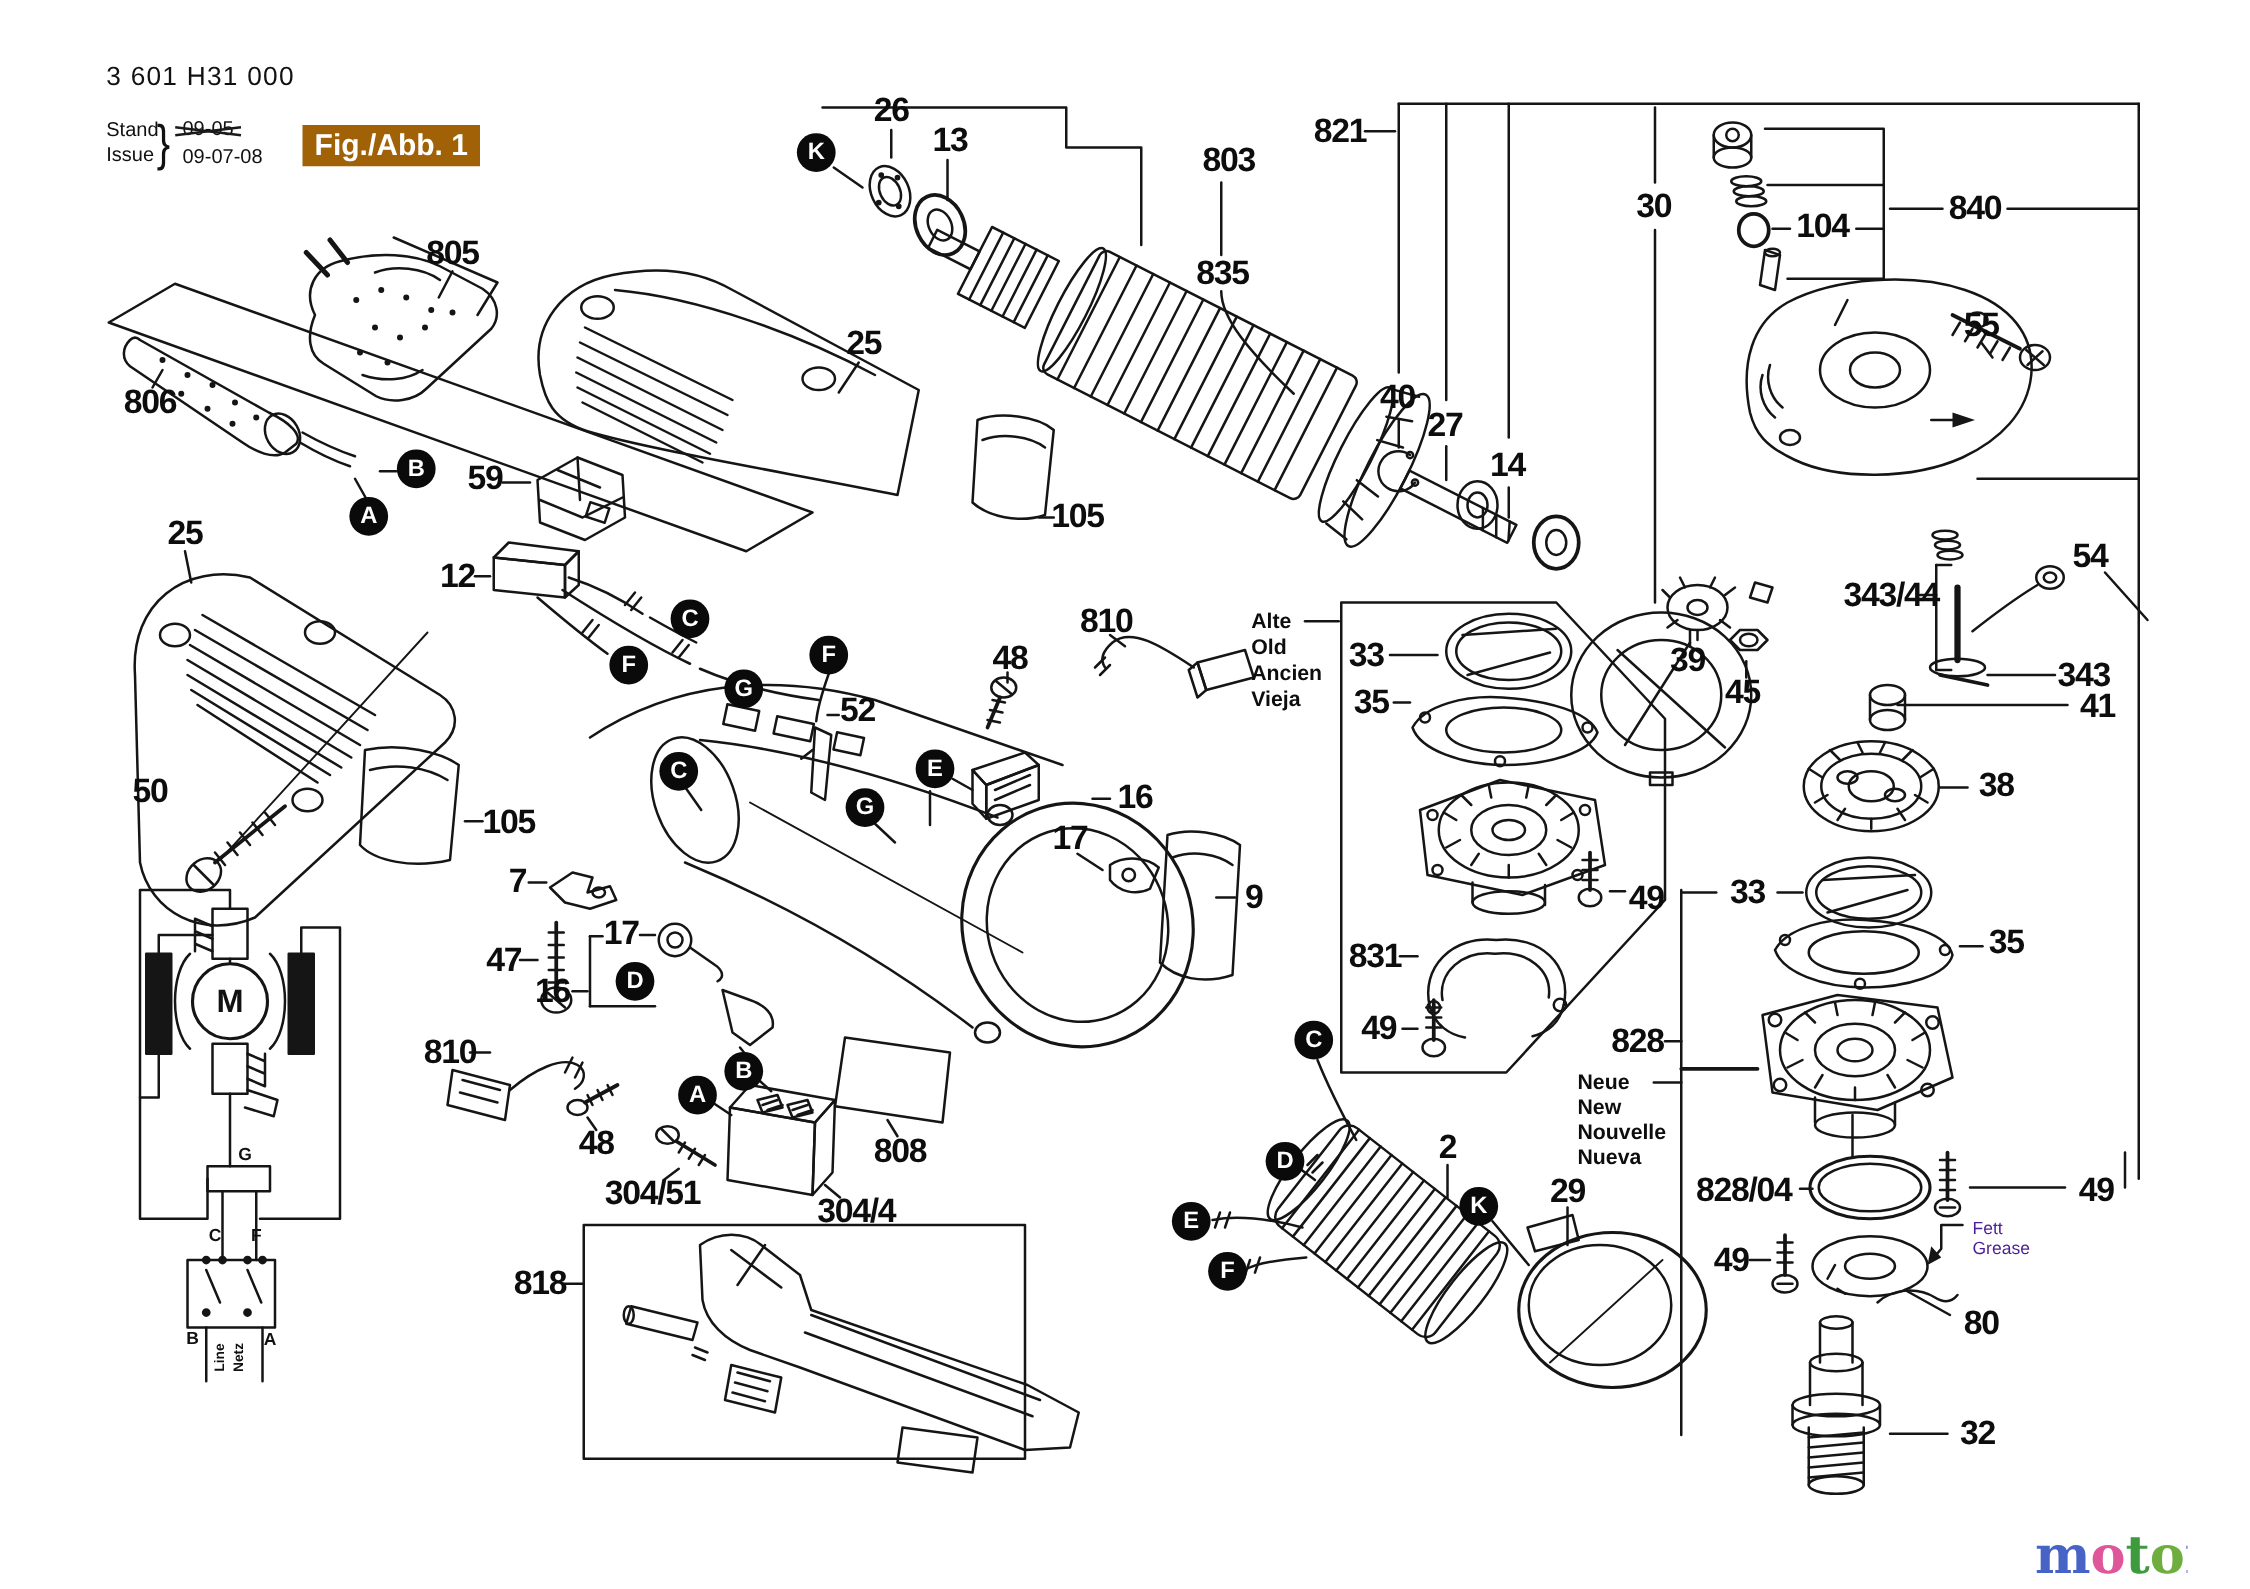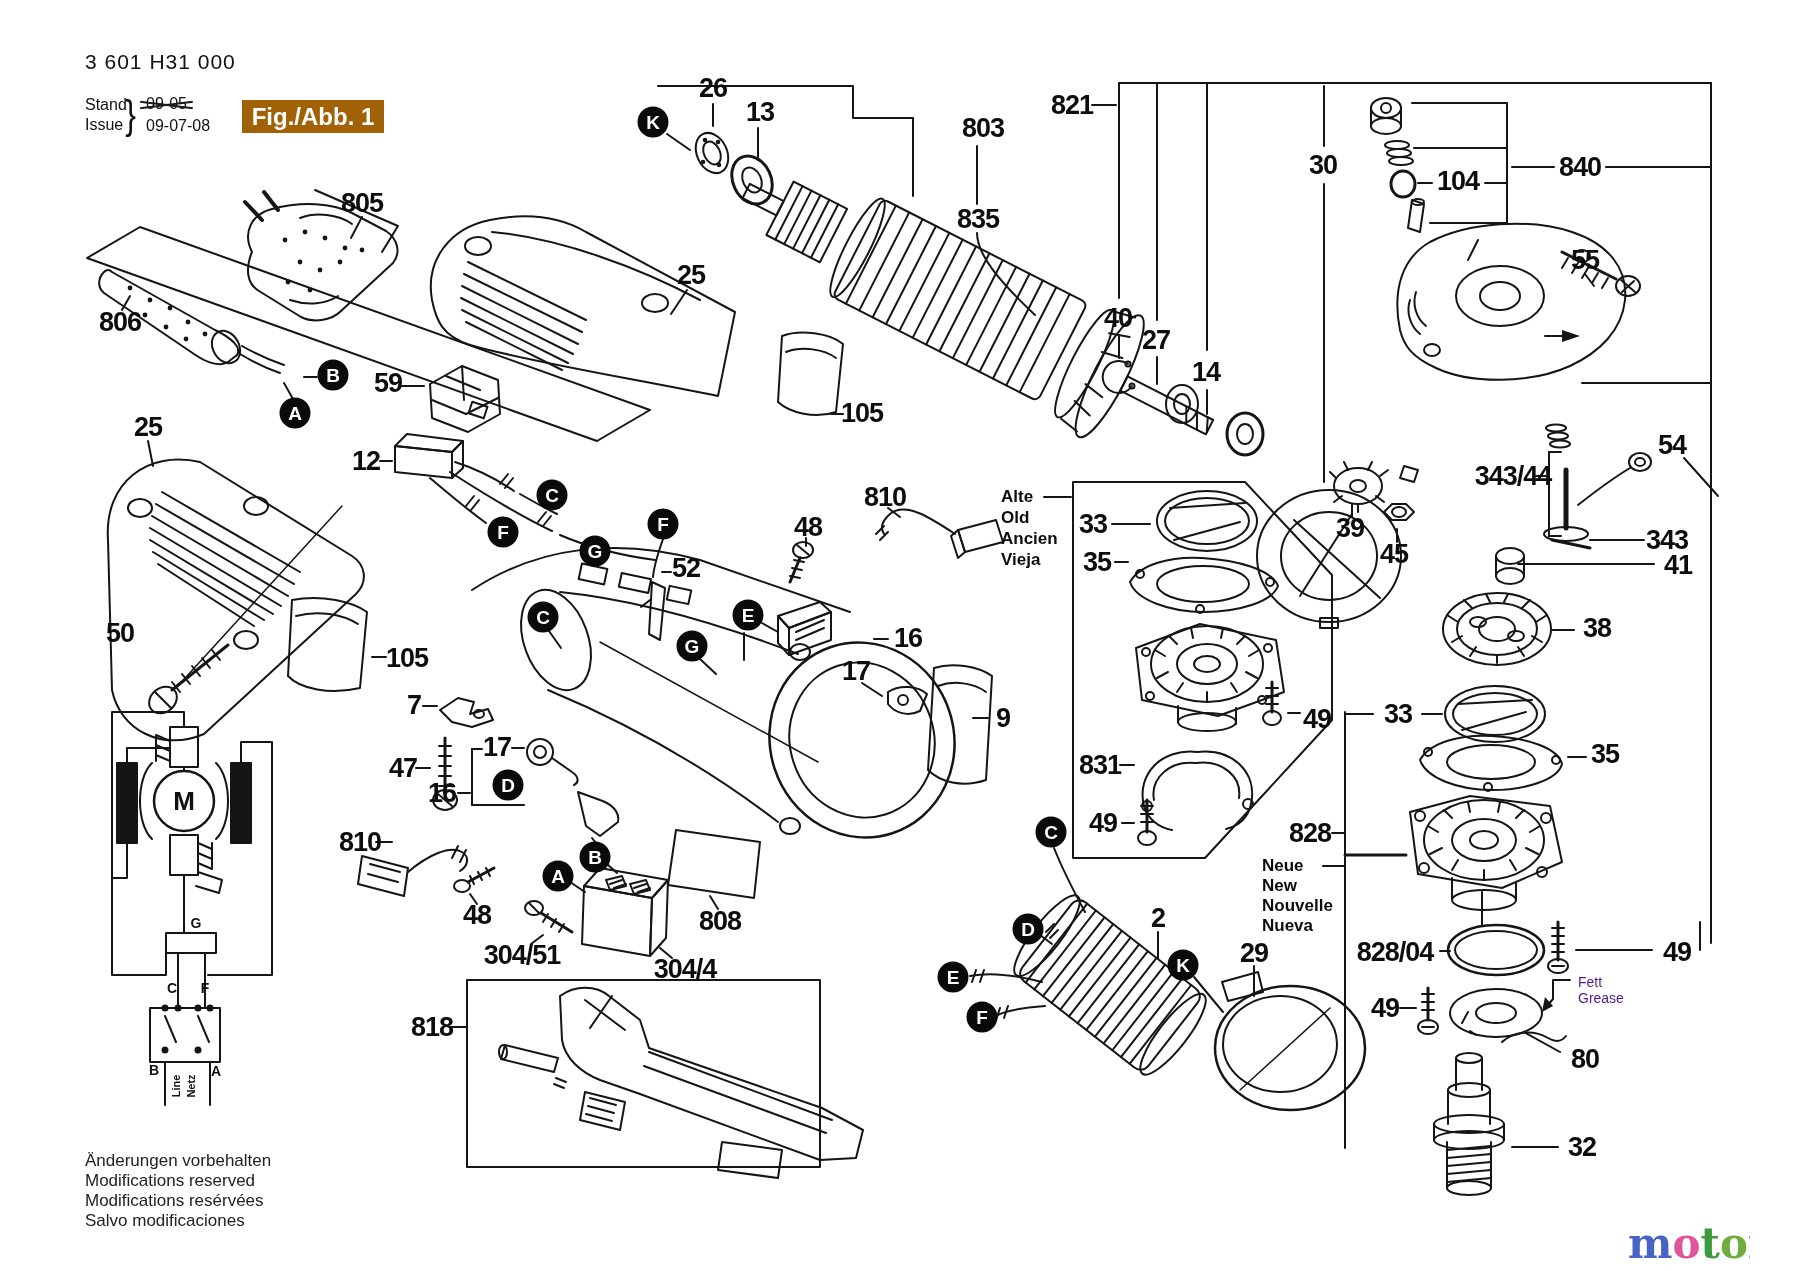--- a/index.html
+++ b/index.html
@@ -728,20 +728,14 @@
   <div id="new-label-block" class="ver-block">
       <div>Neue</div>
       <div>New</div>
       <div>Nouvelle</div>
       <div>Nueva</div>
     </div>
   <div id="grease-note">
       <div>Fett</div>
       <div>Grease</div>
     </div>
-  <div id="disclaimer">
-      <div>Änderungen vorbehalten</div>
-      <div>Modifications reserved</div>
-      <div>Modifications resérvées</div>
-      <div>Salvo modificaciones</div>
-    </div>
   <div id="watermark"><span class="" style="color: rgb(71, 99, 198);">m</span><span class="" style="color: rgb(224, 86, 154);">o</span><span class="" style="color: rgb(61, 155, 61);">t</span><span class="" style="color: rgb(111, 174, 62);">o</span><span class="" style="color: rgb(94, 111, 208);">r</span><span class="" style="color: rgb(226, 85, 47);">u</span></div>
 </div>
 
 </body></html>

